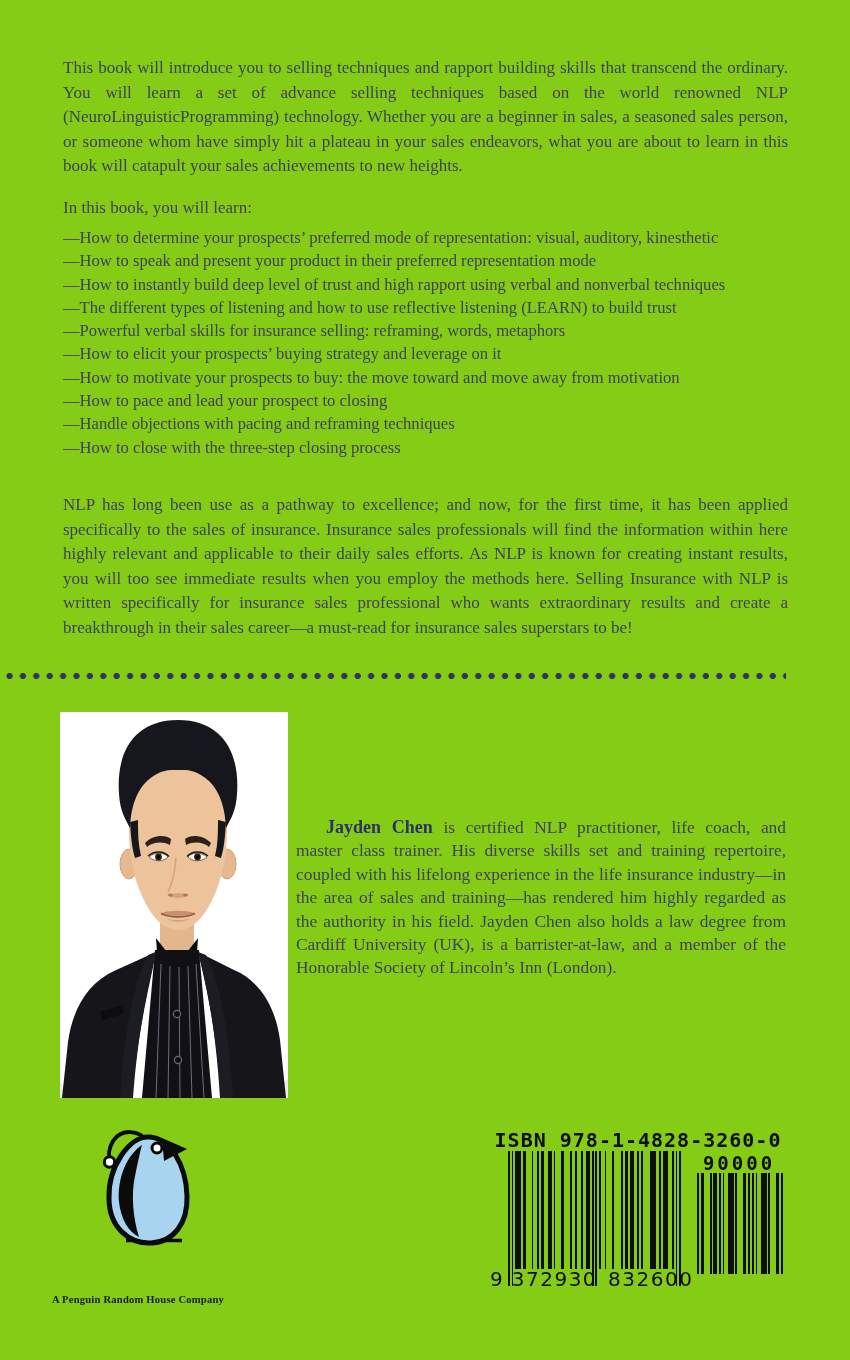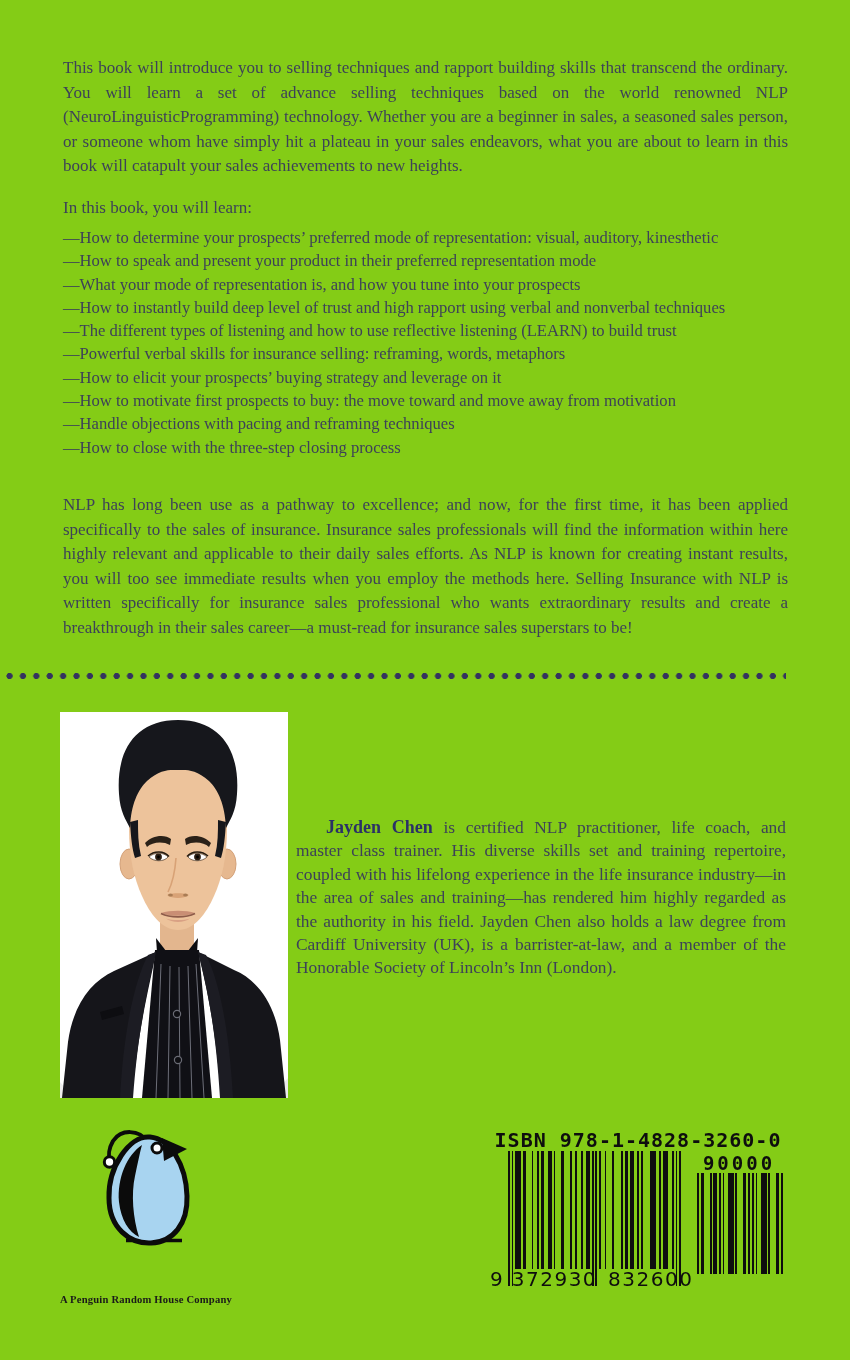--- a/index.html
+++ b/index.html
@@ -49,21 +49,21 @@
   .bio-name{font-weight:bold;color:var(--accent-name);font-size:18px;}
   .publisher-logo{position:absolute;left:96px;top:1126px;width:100px;height:122px;}
   .publisher-logo svg{display:block;width:100%;height:100%;}
   .publisher-name{
     position:absolute;left:60px;top:1258px;width:168px;
     font-family:"Liberation Serif",serif;font-weight:bold;
     font-size:26px;letter-spacing:0.5px;color:#141414;text-align:center;
     white-space:nowrap;
   }
   .publisher-tagline{
-    position:absolute;left:60px;top:1294px;width:168px;
+    position:absolute;left:52px;top:1294px;width:168px;
     font-family:"Liberation Serif",serif;font-weight:bold;
     font-size:10.6px;letter-spacing:0.2px;color:#1a1a1a;text-align:left;
     white-space:nowrap;
   }
   .barcode-block{position:absolute;left:490px;top:1126px;width:296px;height:185px;}
   .isbn-text{
     position:absolute;top:2px;left:0;width:296px;text-align:center;
     font-family:"DejaVu Sans Mono","Liberation Mono",monospace;
     font-weight:bold;font-size:20px;letter-spacing:1px;color:#0e0e0e;
     white-space:nowrap;
@@ -93,26 +93,26 @@
 
 <div class="page">
 
   <p class="para intro">This book will introduce you to selling techniques and rapport building skills that transcend the ordinary. You will learn a set of advance selling techniques based on the world renowned NLP (NeuroLinguisticProgramming) technology. Whether you are a beginner in sales, a seasoned sales person, or someone whom have simply hit a plateau in your sales endeavors, what you are about to learn in this book will catapult your sales achievements to new heights.</p>
 
   <p class="learn-heading">In this book, you will learn:</p>
 
   <div class="learn-list">
     <div class="learn-item">—How to determine your prospects’ preferred mode of representation: visual, auditory, kinesthetic</div>
     <div class="learn-item">—How to speak and present your product in their preferred representation mode</div>
-    <div class="learn-item">—What your mode of representation is, and how you tune into your prospects</div>
     <div class="learn-item">—How to instantly build deep level of trust and high rapport using verbal and nonverbal techniques</div>
     <div class="learn-item">—The different types of listening and how to use reflective listening (LEARN) to build trust</div>
     <div class="learn-item">—Powerful verbal skills for insurance selling: reframing, words, metaphors</div>
     <div class="learn-item">—How to elicit your prospects’ buying strategy and leverage on it</div>
-    <div class="learn-item">—How to motivate first prospects to buy: the move toward and move away from motivation</div>
+    <div class="learn-item">—How to motivate your prospects to buy: the move toward and move away from motivation</div>
+    <div class="learn-item">—How to pace and lead your prospect to closing</div>
     <div class="learn-item">—Handle objections with pacing and reframing techniques</div>
     <div class="learn-item">—How to close with the three-step closing process</div>
   </div>
 
   <p class="para closing">NLP has long been use as a pathway to excellence; and now, for the first time, it has been applied specifically to the sales of insurance. Insurance sales professionals will find the information within here highly relevant and applicable to their daily sales efforts. As NLP is known for creating instant results, you will too see immediate results when you employ the methods here. Selling Insurance with NLP is written specifically for insurance sales professional who wants extraordinary results and create a breakthrough in their sales career—a must-read for insurance sales superstars to be!</p>
 
   <div class="dotted-divider"></div>
 
   <div class="author-photo">
     <svg viewBox="0 0 228 386" aria-hidden="true">

